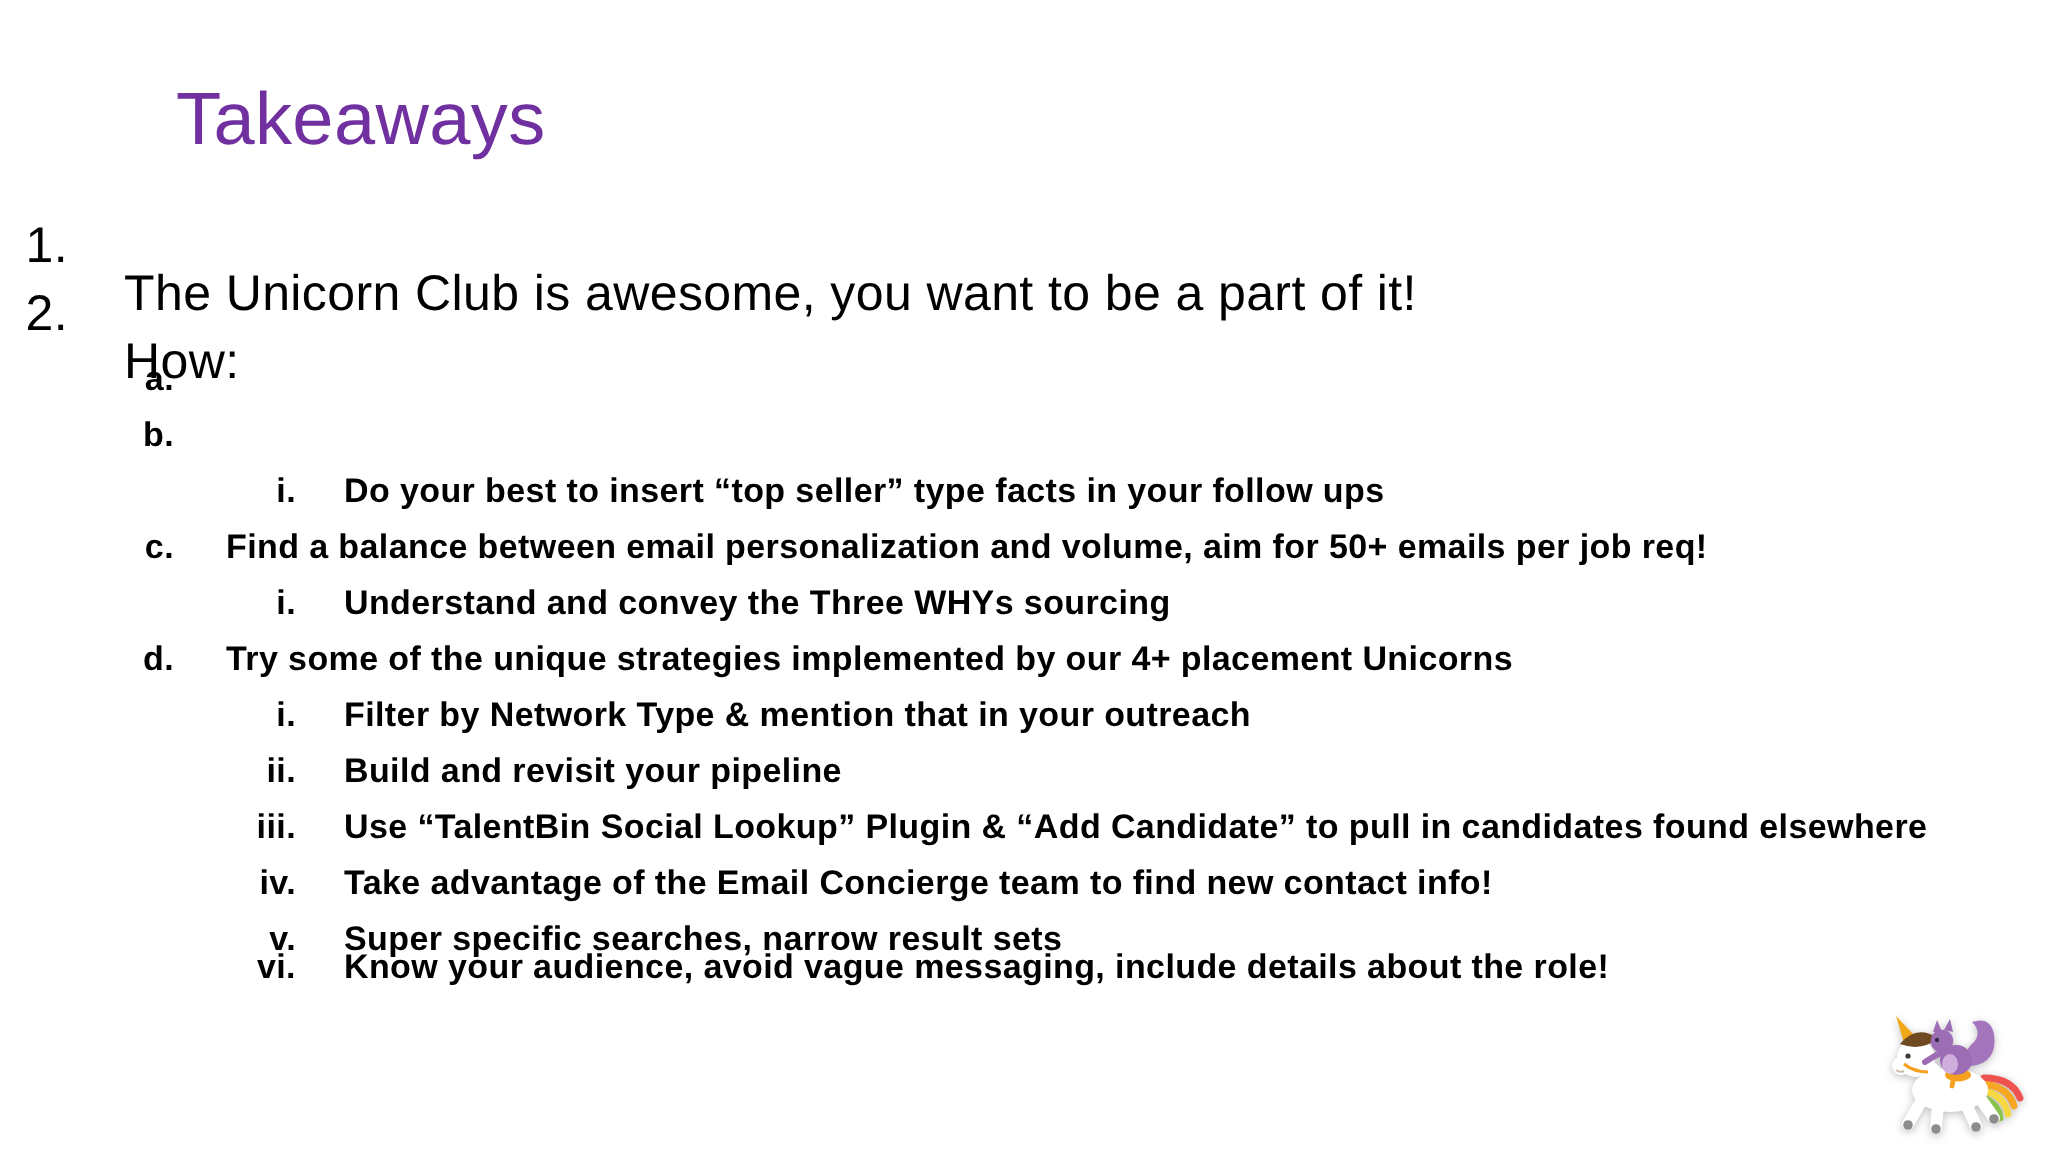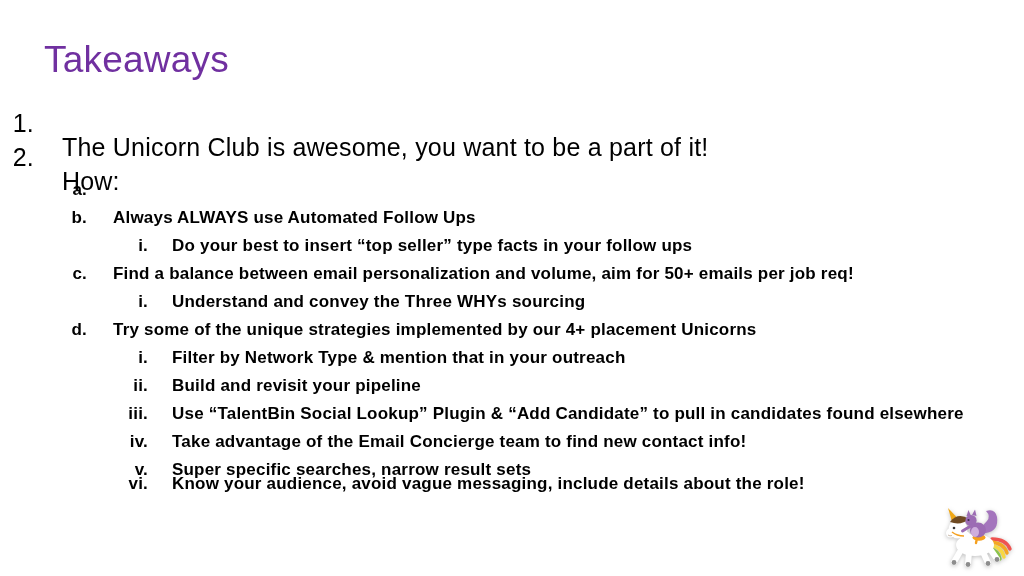--- a/index.html
+++ b/index.html
@@ -30,37 +30,36 @@
   .mascot{
     position:absolute;left:941px;top:505px;width:74px;height:64px;
     filter:drop-shadow(0 1px 2px rgba(0,0,0,0.25));
   }
 </style>
 </head>
 <body style="background: rgb(255, 255, 255);">
 
 <div class="slide">
 
-  <div class="slide-title" style="color: rgb(112, 48, 160);">Takeaways</div>
+  <div class="slide-title" style="color: rgb(112, 48, 160); margin-left: 44px;">Takeaways</div>
 
   <div class="list" id="list" style="color: rgb(0, 0, 0);">
       <div class="row l1" style="top: 108px;">
         <span class="marker">1.</span>
         <span class="text">The Unicorn Club is awesome, you want to be a part of it!</span>
       </div>
       <div class="row l1" style="top: 142px;">
         <span class="marker">2.</span>
         <span class="text">How:</span>
       </div>
       <div class="row l2" style="top: 178px;">
         <span class="marker">a.</span>
       </div>
       <div class="row l2" style="top: 206px;">
         <span class="marker">b.</span>
-        <span class="text">Always ALWAYS use Automated Follow Ups</span>
       </div>
       <div class="row l3" style="top: 234px;">
         <span class="marker">i.</span>
         <span class="text">Do your best to insert “top seller” type facts in your follow ups</span>
       </div>
       <div class="row l2" style="top: 262px;">
         <span class="marker">c.</span>
         <span class="text">Find a balance between email personalization and volume, aim for 50+ emails per job req!</span>
       </div>
       <div class="row l3" style="top: 290px;">

